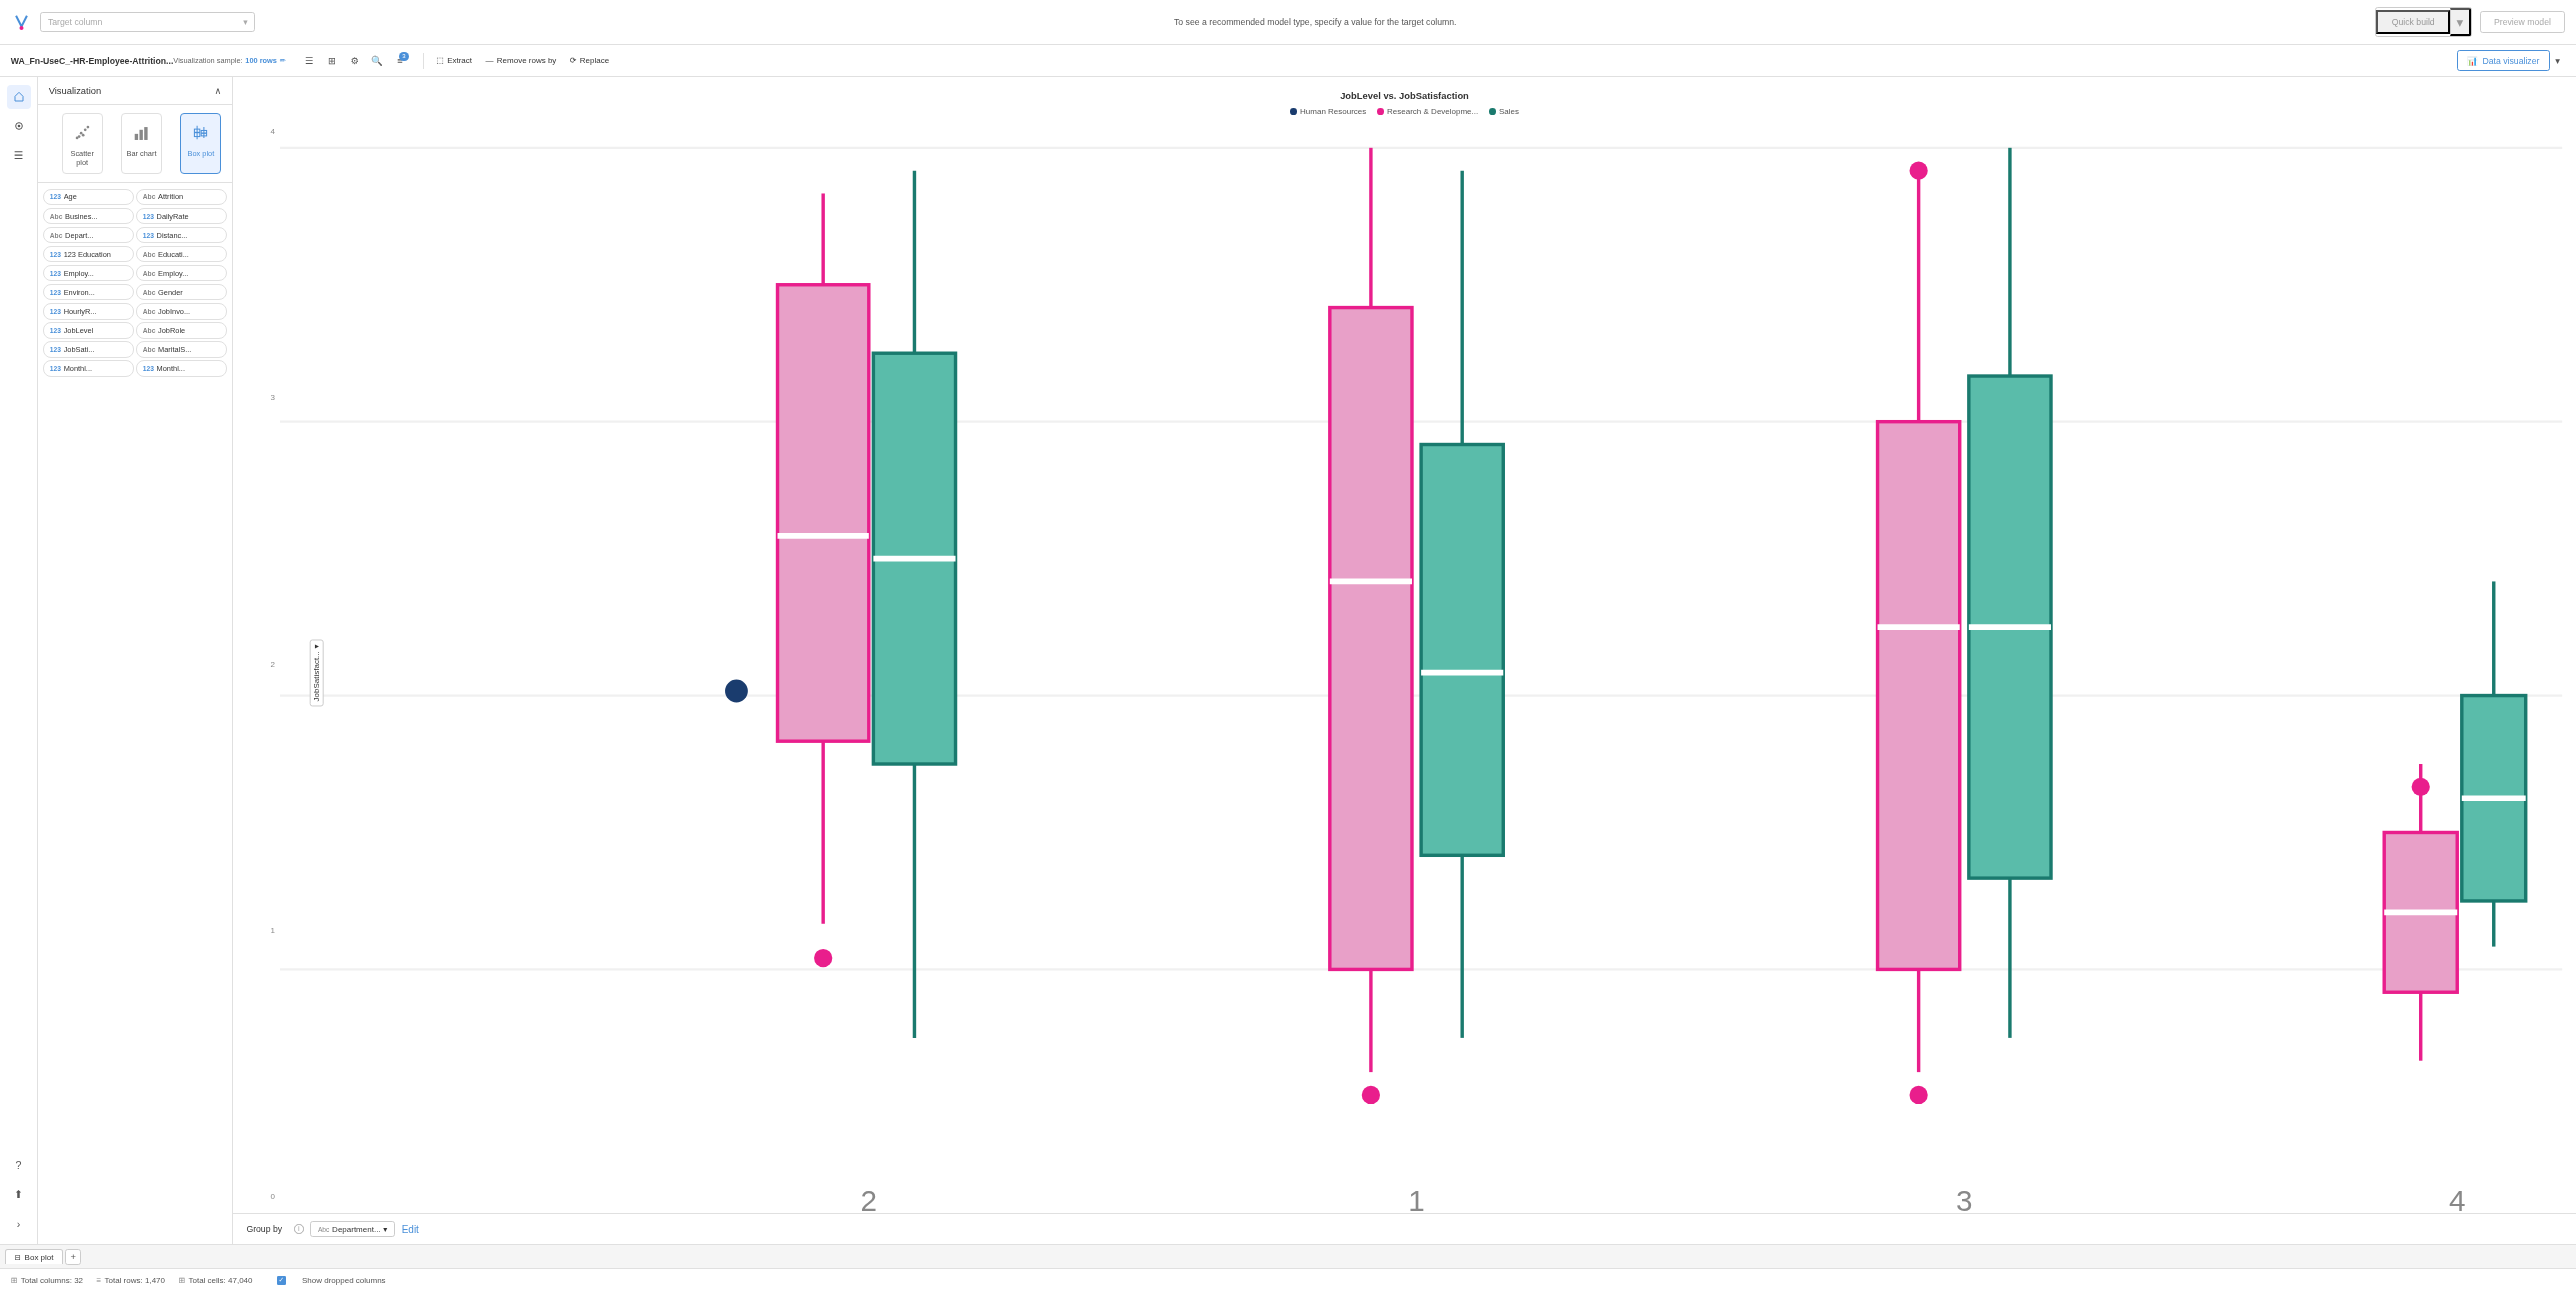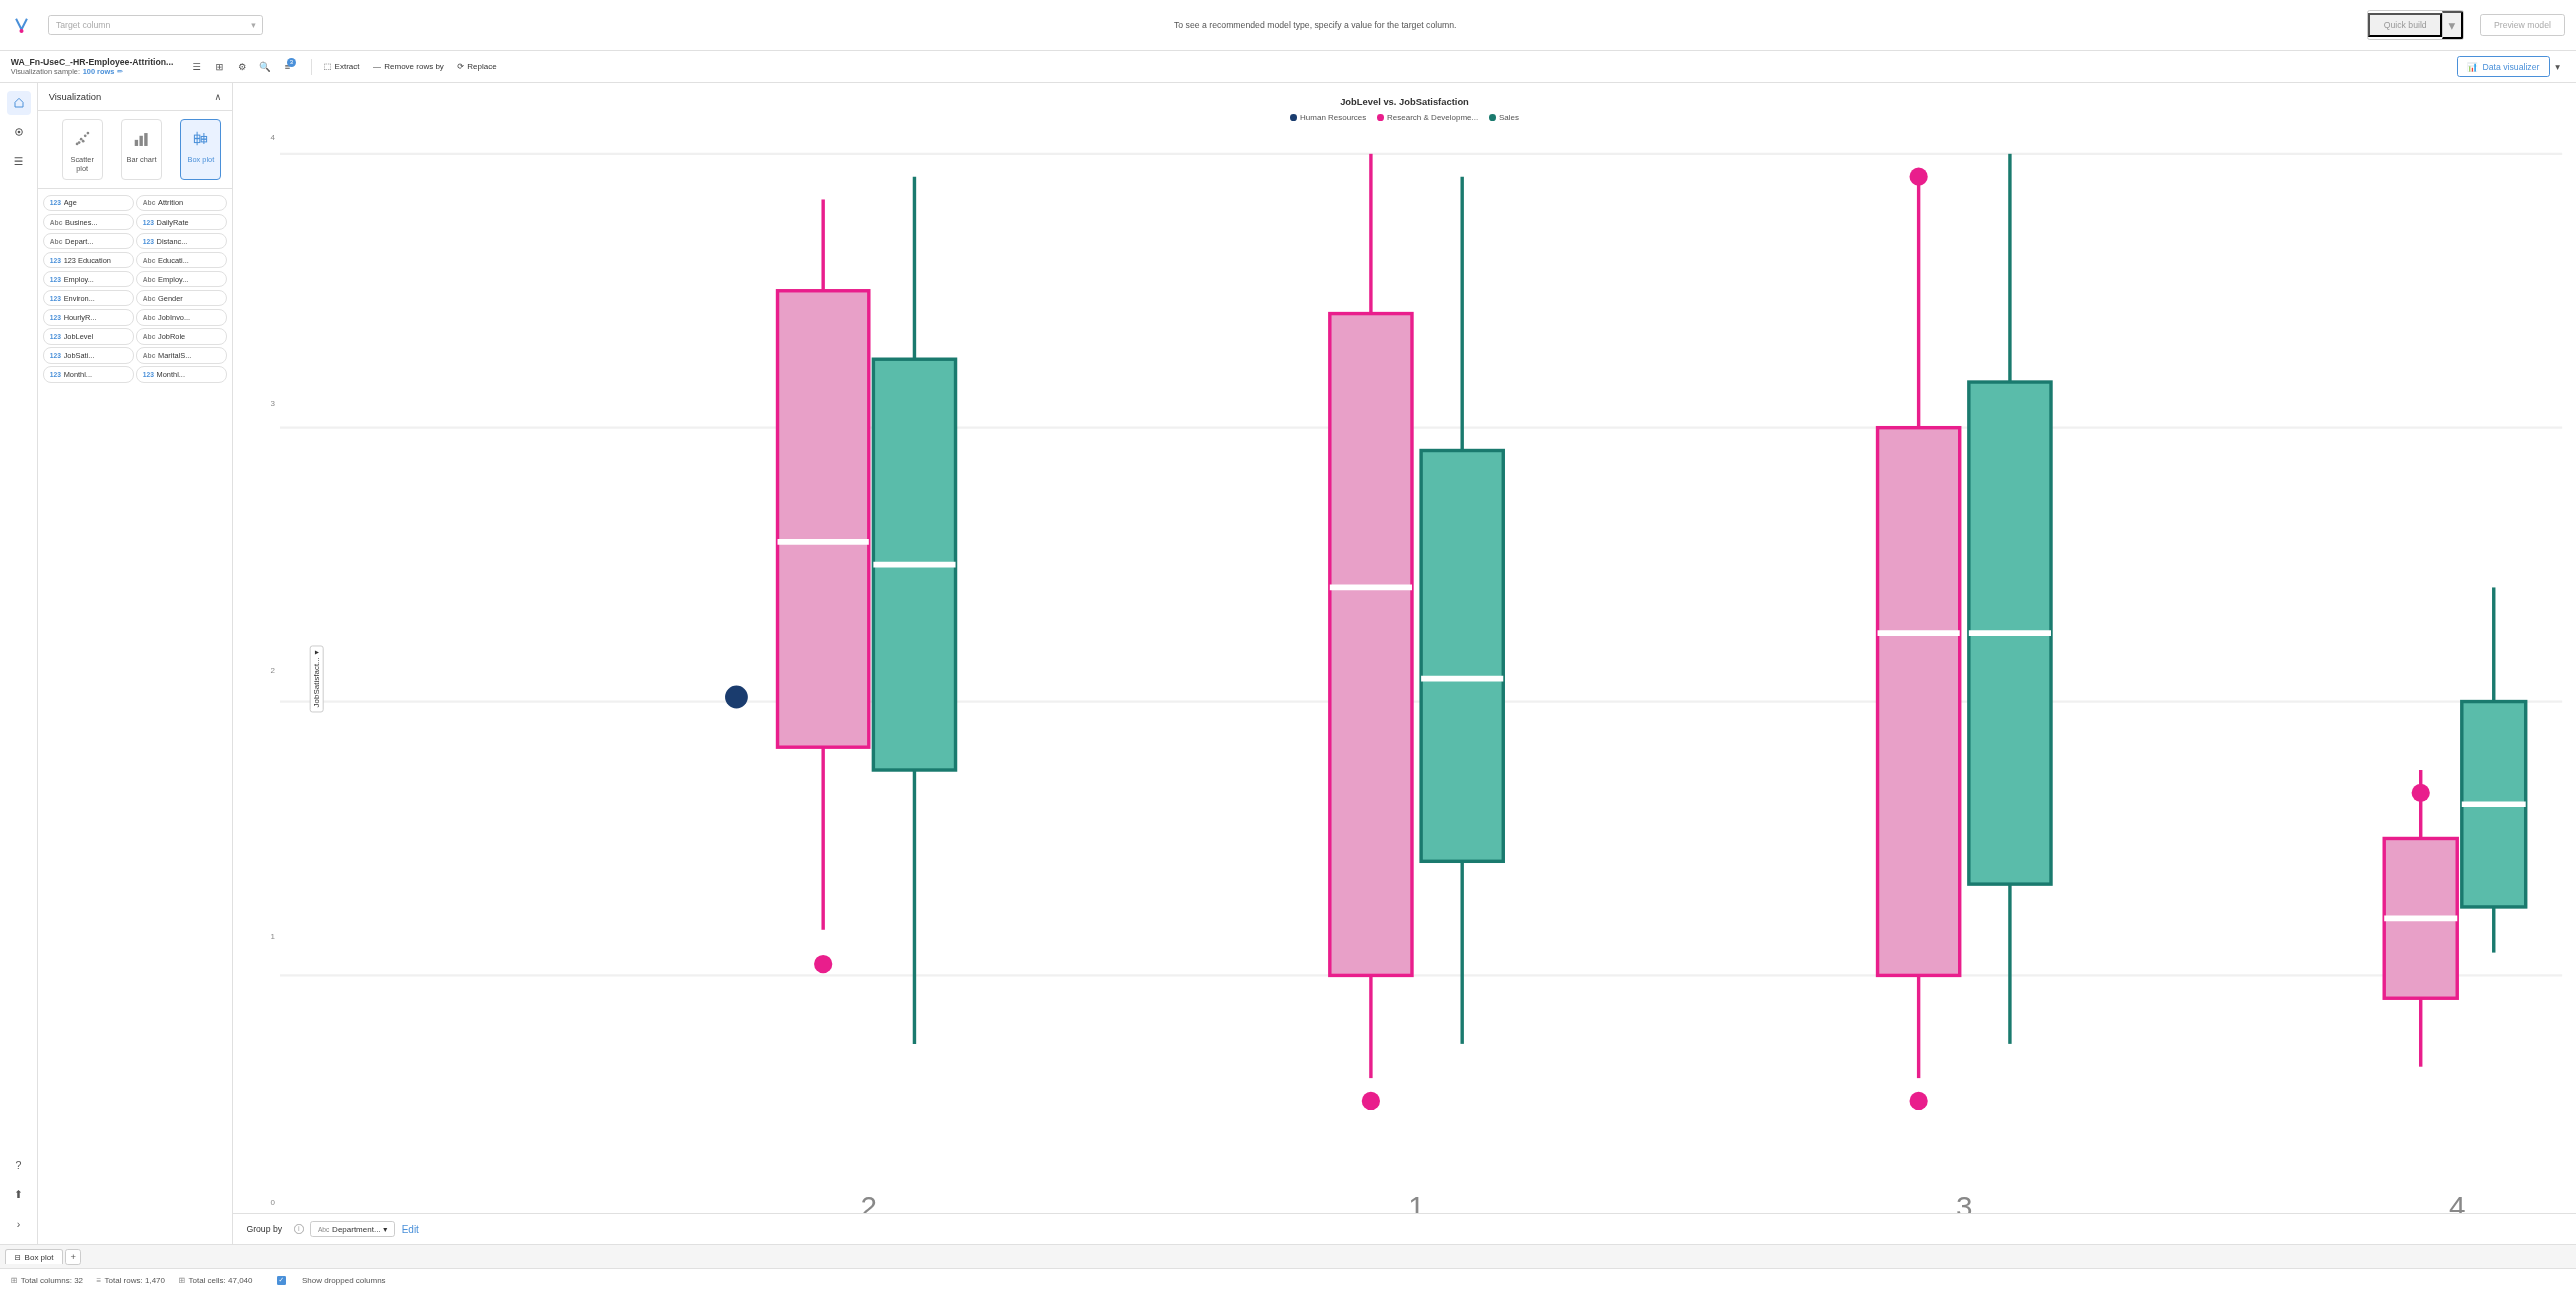--- a/index.html
+++ b/index.html
@@ -1,30 +1,30 @@
 <!DOCTYPE html>
 <html style="font-size:10.7px"><head>
   <meta charset="utf-8">
   <style>
     * { box-sizing: border-box; margin: 0; padding: 0; }
     body { font-family: -apple-system, BlinkMacSystemFont, 'Segoe UI', sans-serif; background: #f5f5f5; display: flex; flex-direction: column; height: 100vh; overflow: hidden; font-size: 8.7px; }
 
     
-    .top-bar { display: flex; align-items: center; background: #fff; border-bottom: 0.7px solid #e0e0e0; padding: 0 10.7px; height: 51px; gap: 16px; flex-shrink: 0; }
+    .top-bar { display: flex; align-items: center; background: #fff; border-bottom: 0.7px solid #e0e0e0; padding: 0 10.7px; height: 45px; gap: 8px; flex-shrink: 0; }
     .logo-icon { width: 21.5px; height: 21.5px; display: flex; align-items: center; justify-content: center; }
     .target-column-select { flex: 0 0 215px; border: 0.7px solid #ccc; border-radius: 2.7px; padding: 4px 6.7px; display: flex; align-items: center; justify-content: space-between; color: #aaa; font-size: 8.7px; background: #fff; cursor: pointer; }
     .top-bar-hint { flex: 1; text-align: center; color: #555; font-size: 8.7px; }
     .quick-build-btn { display: flex; align-items: center; border: 0.7px solid #ccc; border-radius: 2.7px; overflow: hidden; }
     .quick-build-main { padding: 4.7px 13.4px; background: #f0f0f0; color: #999; font-size: 8.7px; cursor: pointer; }
     .quick-build-arrow { padding: 4.7px 5.4px; background: #f0f0f0; border-left: 0.7px solid #ccc; color: #999; cursor: pointer; }
     .preview-model-btn { padding: 4.7px 13.4px; border: 0.7px solid #ccc; border-radius: 2.7px; background: #fff; color: #aaa; font-size: 8.7px; cursor: pointer; }
 
     
     .second-bar { display: flex; align-items: center; background: #fff; border-bottom: 0.7px solid #e0e0e0; padding: 0 10.7px; height: 32px; gap: 0; flex-shrink: 0; }
-    .file-info { display: flex; flex-direction: column; margin-right: 13.4px; }
+    .file-info { display: flex; flex-direction: row; margin-right: 13.4px; }
     .file-name { font-size: 8.7px; font-weight: 600; color: #333; }
     .file-meta { font-size: 7.4px; color: #666; display: flex; align-items: center; gap: 2.7px; }
     .sample-link { color: #4a90d9; font-weight: bold; }
     .toolbar-icons { display: flex; align-items: center; gap: 2.7px; margin-right: 8px; }
     .toolbar-icon-btn { width: 20px; height: 20px; display: flex; align-items: center; justify-content: center; border: none; background: none; cursor: pointer; color: #555; border-radius: 2.7px; font-size: 9.4px; position: relative; }
     .badge { position: absolute; top: 1.3px; right: 1.3px; background: #4a90d9; color: #fff; border-radius: 50%; width: 9.4px; height: 9.4px; font-size: 6px; display: flex; align-items: center; justify-content: center; }
     .toolbar-sep { width: 0.7px; height: 16px; background: #e0e0e0; margin: 0 5.4px; }
     .toolbar-action-btn { display: flex; align-items: center; gap: 3.4px; padding: 3.4px 6.7px; border: none; background: none; cursor: pointer; color: #333; font-size: 8px; border-radius: 2.7px; }
     .data-viz-btn { display: flex; align-items: center; gap: 4px; padding: 4.7px 9.4px; border: 0.7px solid #4a90d9; border-radius: 2.7px; background: #fff; color: #4a90d9; font-size: 8.7px; font-weight: 500; cursor: pointer; margin-left: auto; }
     .expand-btn { padding: 2.7px 5.4px; background: none; border: none; cursor: pointer; color: #555; font-size: 9.4px; }

